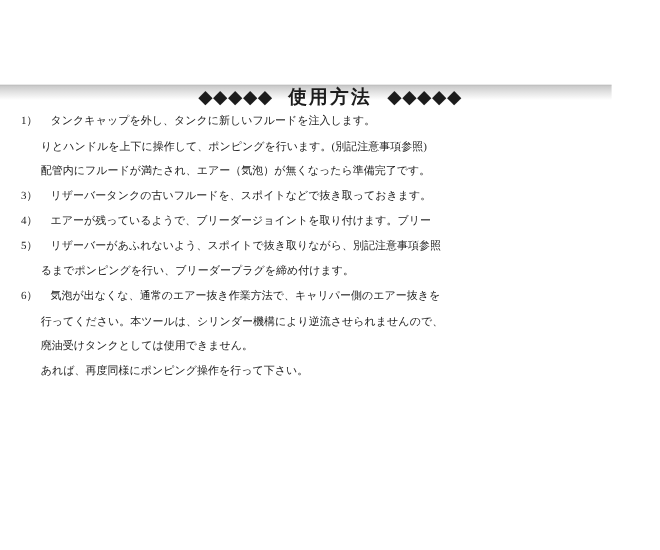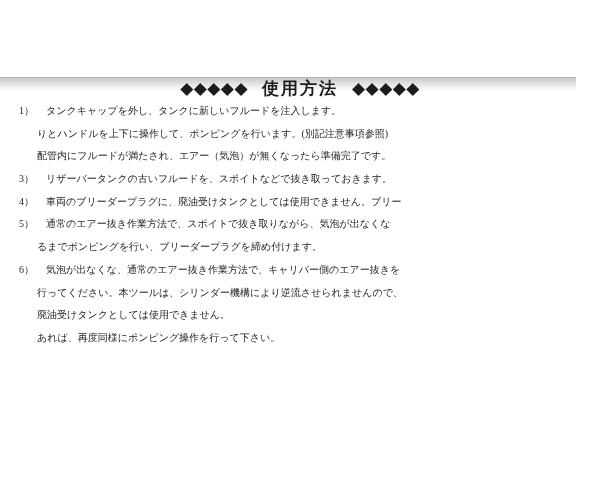--- a/index.html
+++ b/index.html
@@ -8,21 +8,20 @@
     background: #ffffff;
   }
   .page {
     position: relative;
     width: 556px;
     height: 500px;
     background: #ffffff;
     overflow: hidden;
     font-family: "Liberation Serif", "DejaVu Serif", serif;
     color: #1c1c1c;
-    padding-left: 20px;
   }
   
   .header-band {
     position: absolute;
     top: 77px;
     left: 0;
     width: 600px;
     height: 13px;
     border-top: 1px solid #b5b5b5;
     background: linear-gradient(to bottom, #c9c9c9 0%, #e3e3e3 45%, #ffffff 100%);
@@ -76,22 +75,22 @@
 
   <div class="title-row">
     <span class="diamonds">◆◆◆◆◆</span><span class="title-text">使用方法</span><span class="diamonds">◆◆◆◆◆</span>
   </div>
 
   <div class="instructions" id="lines">
       <div class="line"><span class="num">1）</span><span>タンクキャップを外し、タンクに新しいフルードを注入します。</span></div>
       <div class="line wrap"><span>りとハンドルを上下に操作して、ポンピングを行います。(別記注意事項参照)</span></div>
       <div class="line wrap"><span>配管内にフルードが満たされ、エアー（気泡）が無くなったら準備完了です。</span></div>
       <div class="line"><span class="num">3）</span><span>リザーバータンクの古いフルードを、スポイトなどで抜き取っておきます。</span></div>
-      <div class="line"><span class="num">4）</span><span>車両のブリーダープラグに、廃油受けタンクとしては使用できません。ブリー</span></div>
-      <div class="line"><span class="num">5）</span><span>通常のエアー抜き作業方法で、スポイトで抜き取りながら、気泡が出なくな</span></div>
+      <div class="line"><span class="num">4）</span><span>エアーが残っているようで、ブリーダージョイントを取り付けます。ブリー</span></div>
+      <div class="line"><span class="num">5）</span><span>リザーバーがあふれないよう、スポイトで抜き取りながら、別記注意事項参照</span></div>
       <div class="line wrap"><span>るまでポンピングを行い、ブリーダープラグを締め付けます。</span></div>
       <div class="line"><span class="num">6）</span><span>気泡が出なくな、通常のエアー抜き作業方法で、キャリパー側のエアー抜きを</span></div>
       <div class="line wrap"><span>行ってください。本ツールは、シリンダー機構により逆流させられませんので、</span></div>
       <div class="line wrap"><span>廃油受けタンクとしては使用できません。</span></div>
       <div class="line wrap"><span>あれば、再度同様にポンピング操作を行って下さい。</span></div>
     </div>
 
 </div>
 
 </body></html>

